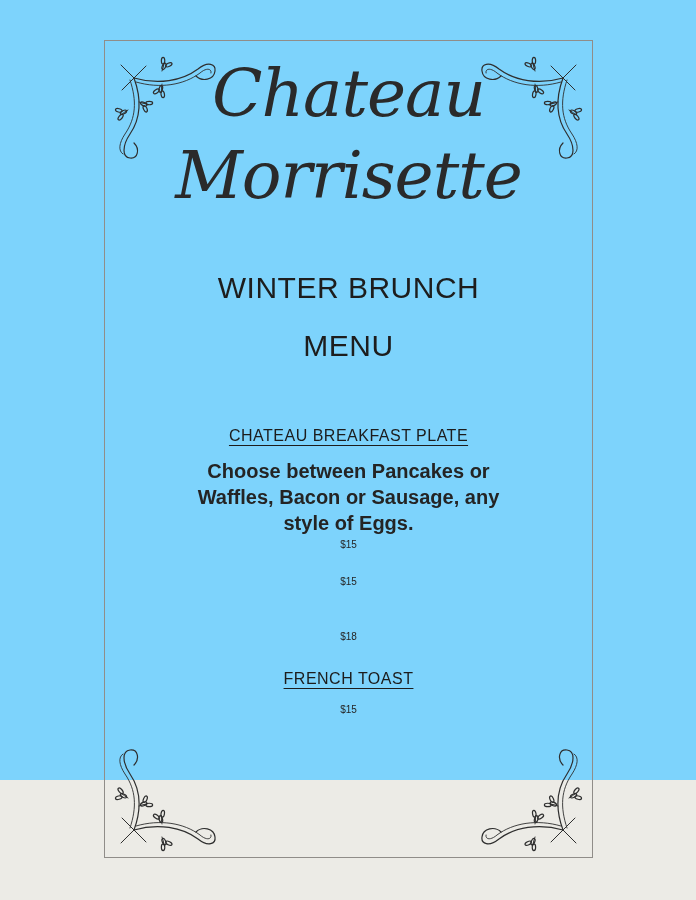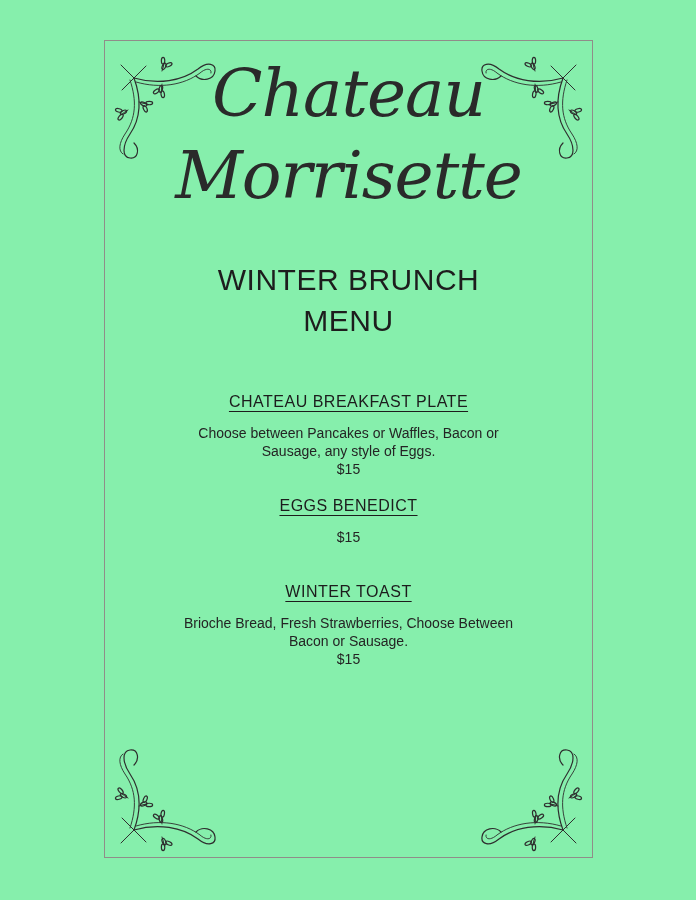--- a/index.html
+++ b/index.html
@@ -5,22 +5,22 @@
   * { box-sizing: border-box; margin: 0; padding: 0; }
   html, body {
     width: 696px; height: 900px;
     background: #ECEBE6;
     font-family: "Liberation Sans", sans-serif;
     color: #1F1F1F;
     overflow: hidden;
   }
   .page {
     position: relative;
-    width: 696px; height: 900px;
-    background: #86efac;
+    width: 696px; height: 780px;
+    background: #7dd3fc;
   }
   .panel {
     position: absolute;
     left: 104px; top: 40px;
     width: 489px; height: 818px;
     border: 1px solid #908D89;
     text-align: center;
   }
   .ornament {
     position: absolute;
@@ -41,21 +41,21 @@
     font-weight: 500;
     font-size: 66px;
     line-height: 82px;
     letter-spacing: -1px;
     color: #2A2A2A;
   }
   .menu-title {
     margin: 42px auto 0;
     width: 330px;
     font-size: 30px;
-    line-height: 41px;
+    line-height: 58px;
     font-weight: 400;
     letter-spacing: 0.5px;
     color: #1D1D1D;
     text-align: center;
   }
   .items {
     margin-top: 52px;
   }
   .item { margin: 0 auto; }
   .item .item-name {
@@ -64,26 +64,27 @@
     letter-spacing: 0.5px;
     color: #1C1C1C;
     text-decoration: underline;
     text-decoration-thickness: 1.2px;
     text-underline-offset: 4px;
     margin-bottom: 13px;
   }
   .item .item-desc {
     width: 332px;
     margin: 0 auto;
-    font-size: 14px;
-    line-height: 18px;
+    font-size: 20px;
+    line-height: 26px;
     color: #242424;
+    font-weight: bold;
   }
   .item .item-price {
-    font-size: 14px;
+    font-size: 10px;
     line-height: 18px;
     color: #242424;
   }
   .item.i1 { margin-bottom: 19px; }
   .item.i2 { margin-bottom: 37px; }
   .item.i3 { margin-bottom: 24px; }
 </style>
 </head>
 <body>
 
@@ -158,28 +159,27 @@
 
     <div class="items">
 
       <div class="item i1">
         <h3 class="item-name">CHATEAU BREAKFAST PLATE</h3>
         <p class="item-desc">Choose between Pancakes or Waffles, Bacon or Sausage, any style of Eggs.</p>
         <p class="item-price">$15</p>
       </div>
 
       <div class="item i2">
-        <h3 class="item-name">EGGS BENEDICT</h3>
         <p class="item-price">$15</p>
       </div>
 
       <div class="item i3">
+        <p class="item-price">$18</p>
       </div>
 
       <div class="item i4">
-        <h3 class="item-name">WINTER TOAST</h3>
-        <p class="item-desc">Brioche Bread, Fresh Strawberries, Choose Between Bacon or Sausage.</p>
+        <h3 class="item-name">FRENCH TOAST</h3>
         <p class="item-price">$15</p>
       </div>
 
     </div>
   </div>
 </div>
 
 </body></html>

